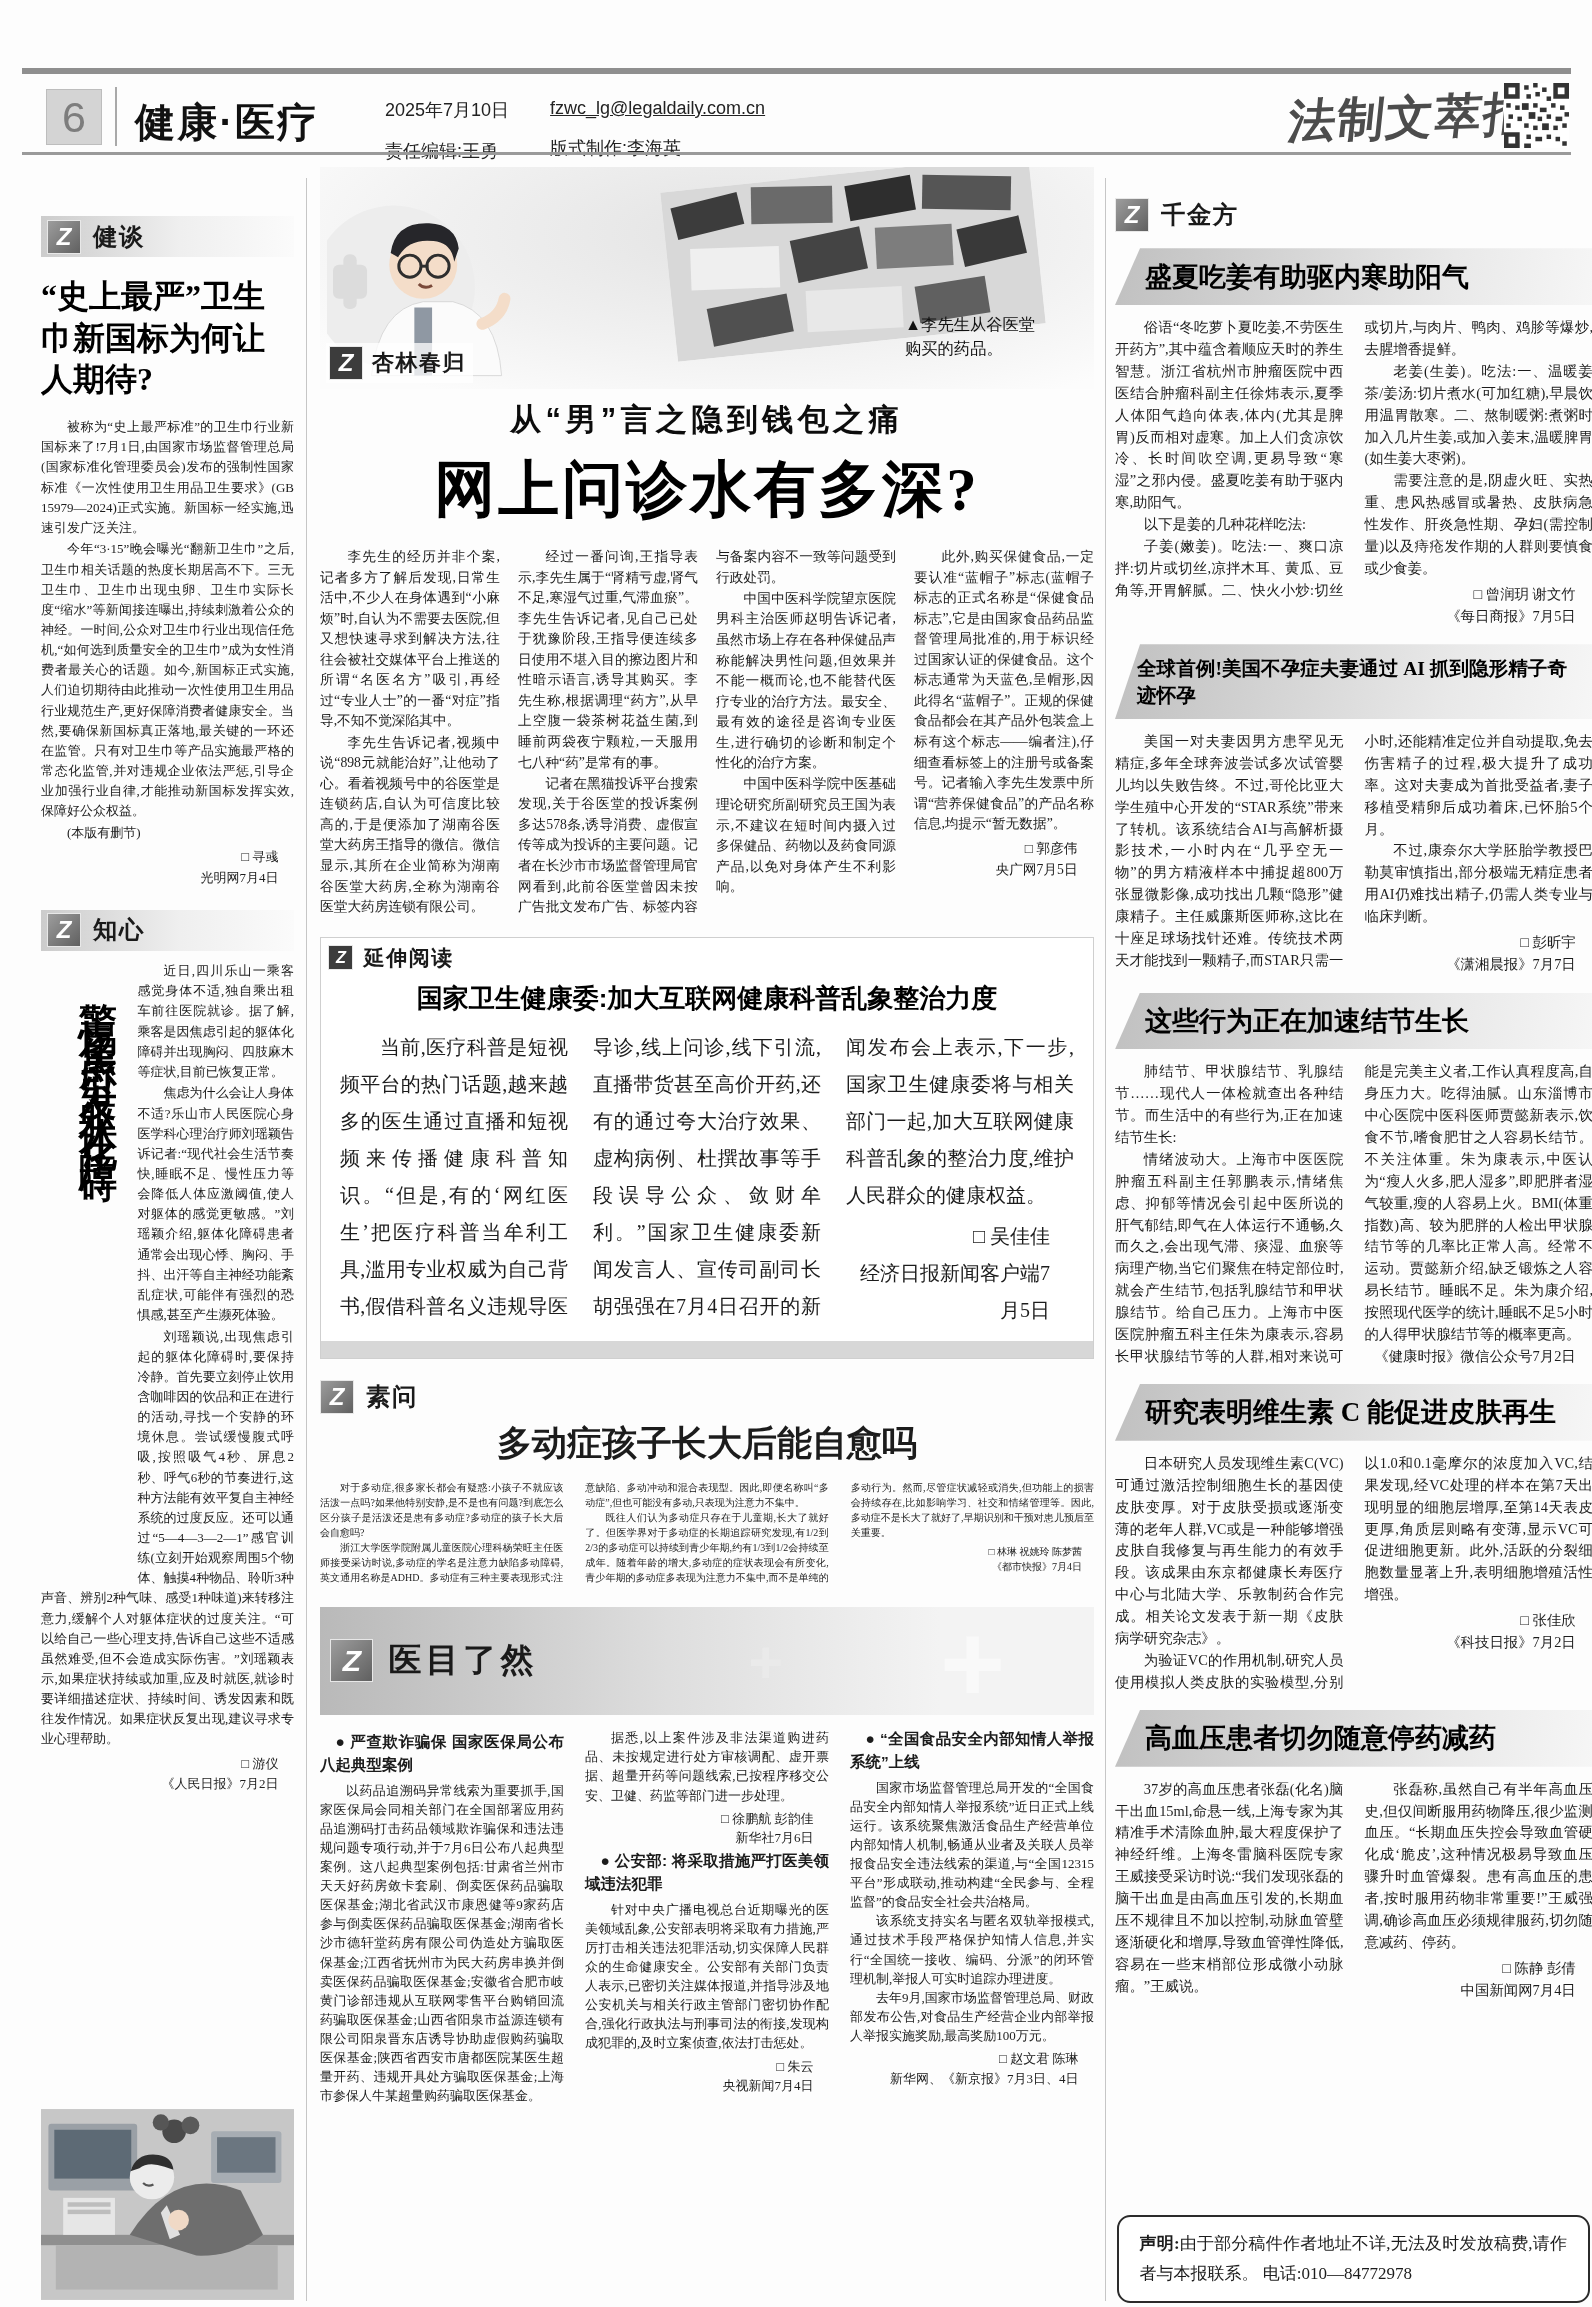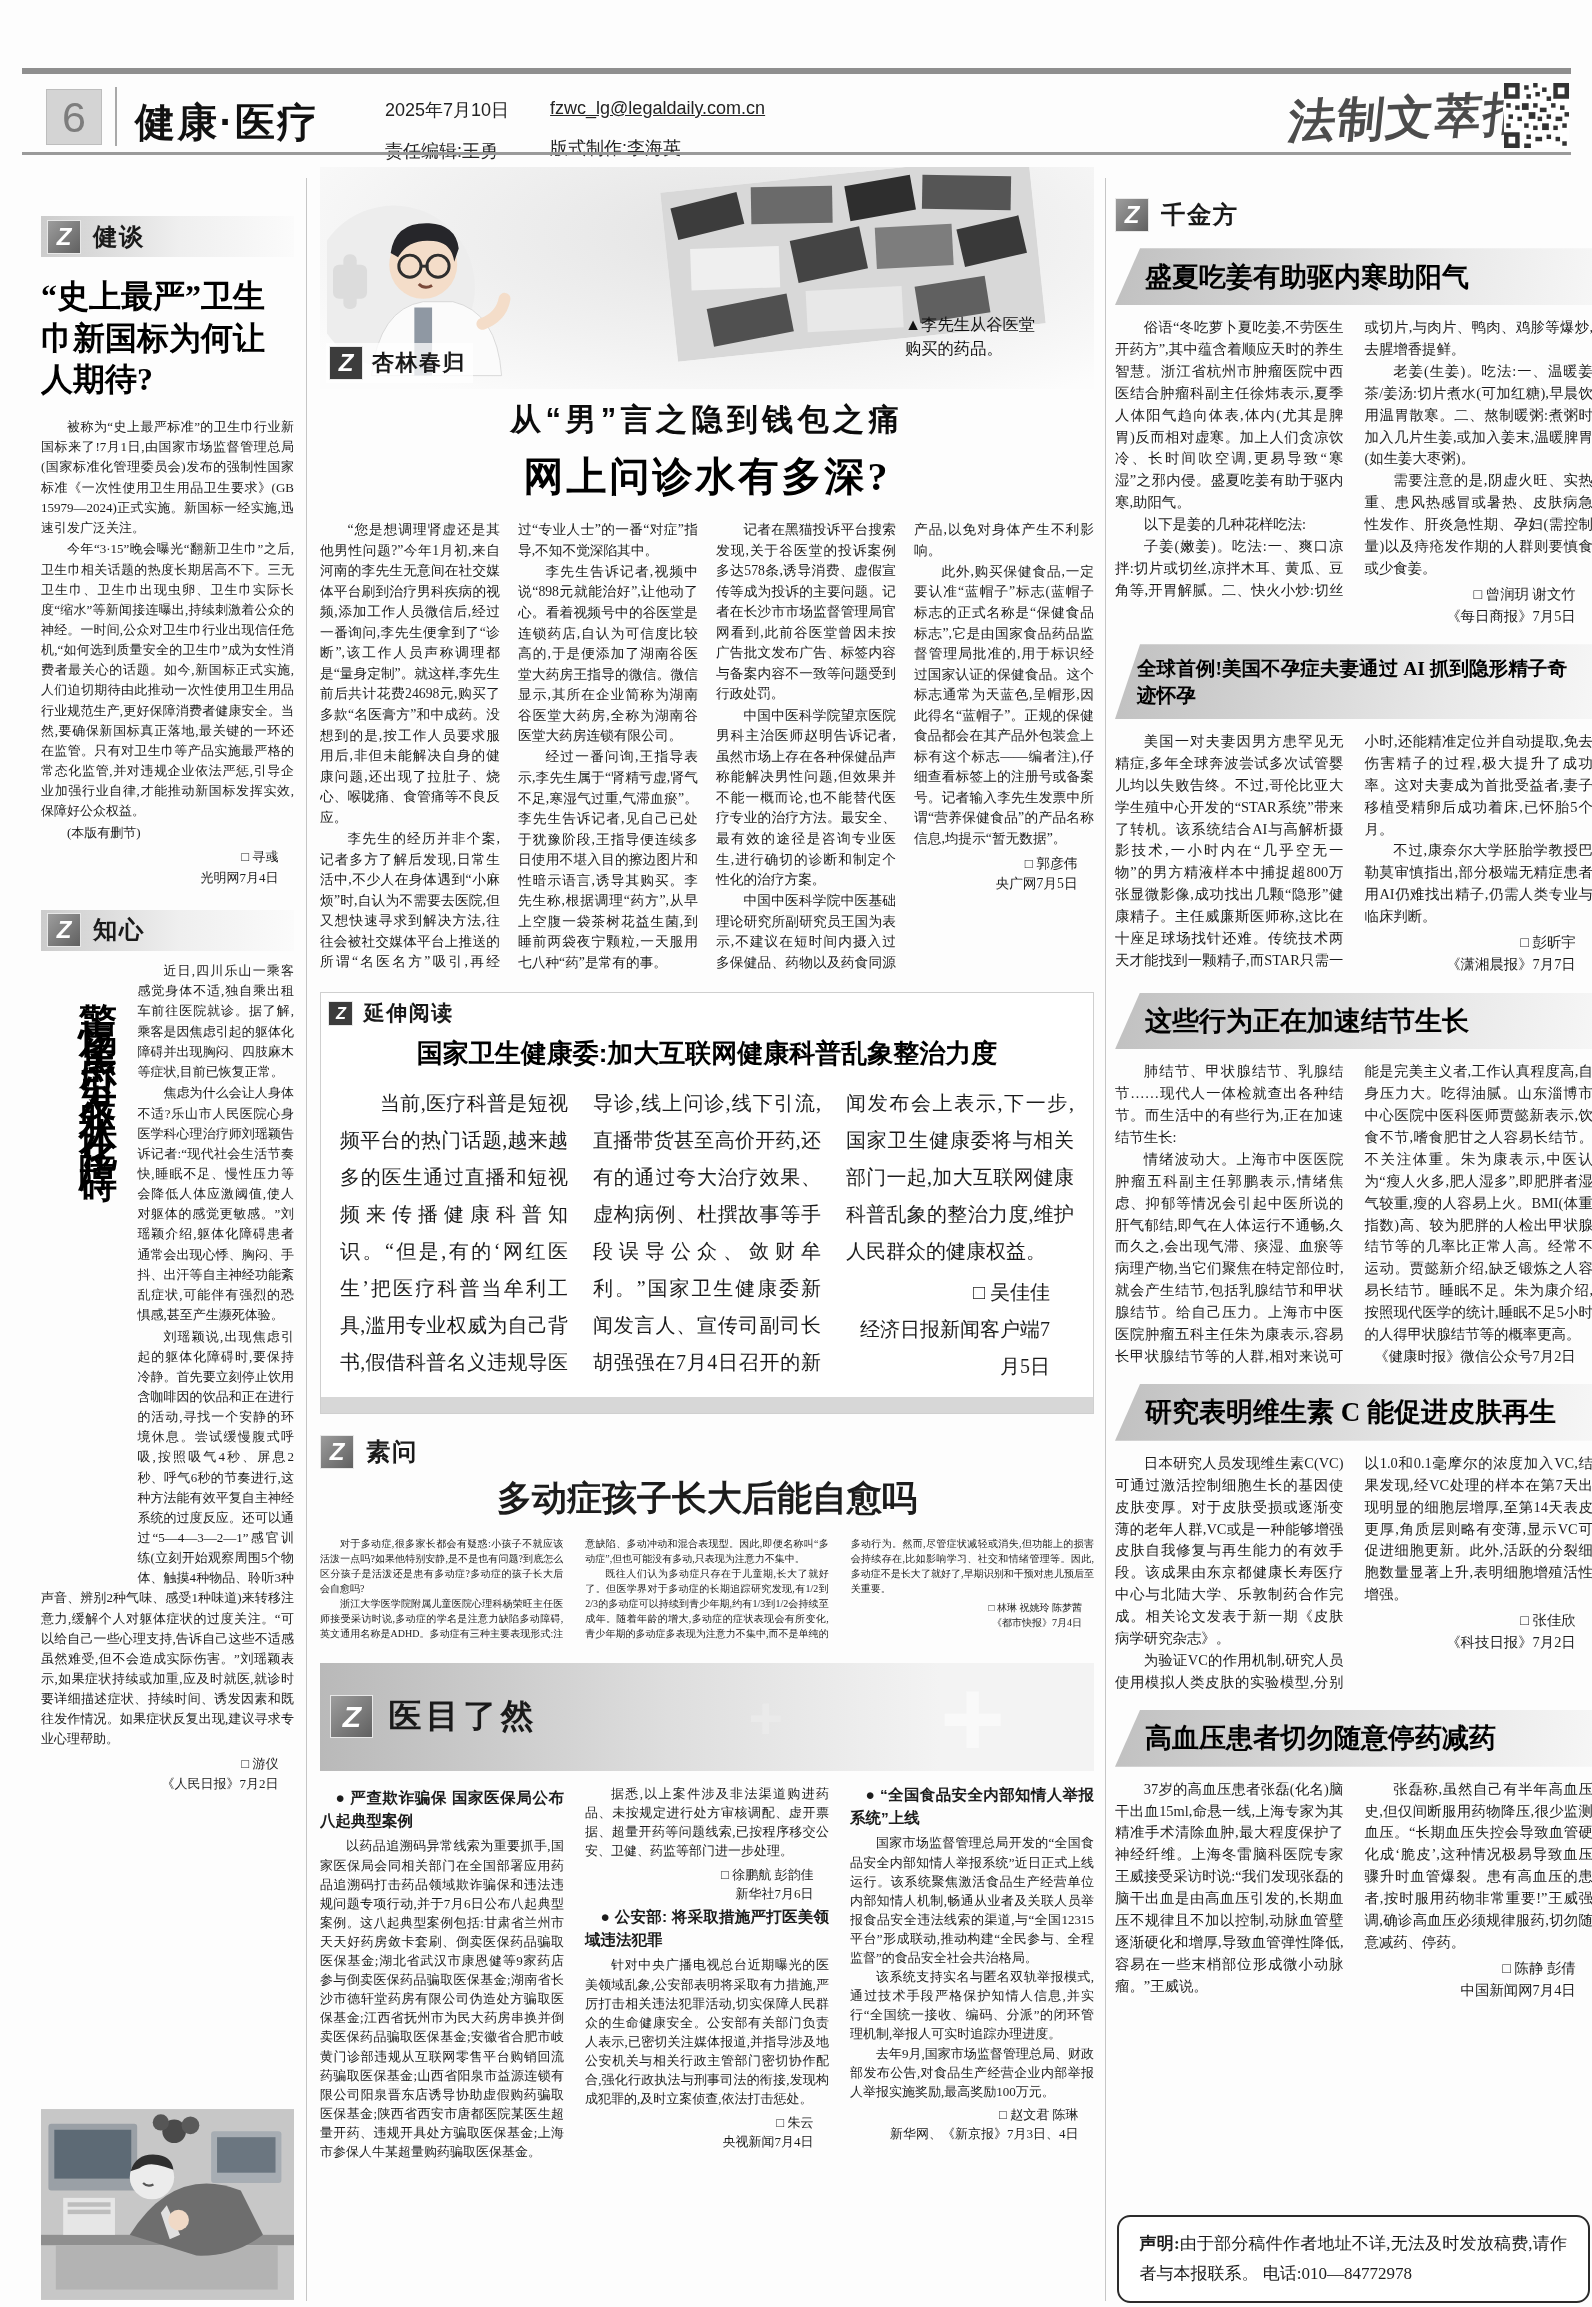--- a/index.html
+++ b/index.html
@@ -61,21 +61,21 @@
       radial-gradient(ellipse 533px 192px at 55% 30%, #e3e3e3 0%, #f1f1f1 60%, #fcfcfc 100%);}
   .banner-doctor{position:absolute;left:7.4px;top:9px;}
   .banner-meds{position:absolute;left:348px;top:6px;transform:rotate(-6deg);}
   .banner-caption{position:absolute;left:585px;top:145px;width:141px;font-family:var(--sans);
       font-weight:400;font-size:16.3px;line-height:1.5;color:#111;}
   .xl-tag{position:absolute;left:6px;bottom:6px;display:flex;align-items:center;gap:9px;
       background:rgba(255,255,255,.75);padding:3px 7.4px 3px 3px;}
   .xl-tag .band-label{font-size:22px;}
   .kicker{text-align:center;font-family:var(--sans);font-weight:900;font-size:31px;
       letter-spacing:4.4px;margin-top:10.4px;color:#0c0c0c;}
-  .main-title{text-align:center;font-family:var(--serif);font-weight:900;font-size:40px;
+  .main-title{text-align:center;font-family:var(--serif);font-weight:900;font-size:61px;
       letter-spacing:3px;margin:7.4px 0 16.3px;color:#000;}
   .cols4{column-count:4;column-gap:18px;font-size:13.7px;line-height:1.5;text-align:justify;}
   .cols4 p.bp{margin-bottom:0.7px;}
   .ext-box{border:0.7px solid #cfcfcf;margin-top:19px;background:#fff;}
   .ext-head{display:flex;align-items:center;gap:10.4px;padding:6px 7.4px;}
   .ext-head .band-label{font-size:21px;}
   .ext-title{text-align:center;font-family:var(--sans);font-weight:900;font-size:26px;
       margin:3px 0 13.3px;color:#000;}
   .ext-cols{column-count:3;column-gap:25px;padding:0 19px;font-size:20px;line-height:1.85;text-align:justify;}
   .ext-strip{height:16.3px;background:#d7d7d7;margin-top:12px;}
@@ -260,21 +260,20 @@
       <div class="xl-tag">
         <span class="zlogo dark">Z</span>
         <span class="band-label">杏林春归</span>
       </div>
     </div>
 
     <div class="kicker">从“男”言之隐到钱包之痛</div>
     <h2 class="main-title">网上问诊水有多深?</h2>
 
     <div class="cols4">
-      <p class="bp">“您是想调理肾虚还是其他男性问题?”今年1月初,来自河南的李先生无意间在社交媒体平台刷到治疗男科疾病的视频,添加工作人员微信后,经过一番询问,李先生便拿到了“诊断”,该工作人员声称调理都是“量身定制”。就这样,李先生前后共计花费24698元,购买了多款“名医膏方”和中成药。没想到的是,按工作人员要求服用后,非但未能解决自身的健康问题,还出现了拉肚子、烧心、喉咙痛、食管痛等不良反应。</p>
       <p class="bp">李先生的经历并非个案,记者多方了解后发现,日常生活中,不少人在身体遇到“小麻烦”时,自认为不需要去医院,但又想快速寻求到解决方法,往往会被社交媒体平台上推送的所谓“名医名方”吸引,再经过“专业人士”的一番“对症”指导,不知不觉深陷其中。</p>
       <p class="bp">李先生告诉记者,视频中说“898元就能治好”,让他动了心。看着视频号中的谷医堂是连锁药店,自认为可信度比较高的,于是便添加了湖南谷医堂大药房王指导的微信。微信显示,其所在企业简称为湖南谷医堂大药房,全称为湖南谷医堂大药房连锁有限公司。</p>
       <p class="bp">经过一番问询,王指导表示,李先生属于“肾精亏虚,肾气不足,寒湿气过重,气滞血瘀”。李先生告诉记者,见自己已处于犹豫阶段,王指导便连续多日使用不堪入目的擦边图片和性暗示语言,诱导其购买。李先生称,根据调理“药方”,从早上空腹一袋茶树花益生菌,到睡前两袋夜宁颗粒,一天服用七八种“药”是常有的事。</p>
       <p class="bp">记者在黑猫投诉平台搜索发现,关于谷医堂的投诉案例多达578条,诱导消费、虚假宣传等成为投诉的主要问题。记者在长沙市市场监督管理局官网看到,此前谷医堂曾因未按广告批文发布广告、标签内容与备案内容不一致等问题受到行政处罚。</p>
       <p class="bp">中国中医科学院望京医院男科主治医师赵明告诉记者,虽然市场上存在各种保健品声称能解决男性问题,但效果并不能一概而论,也不能替代医疗专业的治疗方法。最安全、最有效的途径是咨询专业医生,进行确切的诊断和制定个性化的治疗方案。</p>
       <p class="bp">中国中医科学院中医基础理论研究所副研究员王国为表示,不建议在短时间内摄入过多保健品、药物以及药食同源产品,以免对身体产生不利影响。</p>
       <p class="bp">此外,购买保健食品,一定要认准“蓝帽子”标志(蓝帽子标志的正式名称是“保健食品标志”,它是由国家食品药品监督管理局批准的,用于标识经过国家认证的保健食品。这个标志通常为天蓝色,呈帽形,因此得名“蓝帽子”。正规的保健食品都会在其产品外包装盒上标有这个标志——编者注),仔细查看标签上的注册号或备案号。记者输入李先生发票中所谓“营养保健食品”的产品名称信息,均提示“暂无数据”。</p>
       <div class="byline">□ 郭彦伟</div>
       <div class="srcline">央广网7月5日</div>
     </div>

